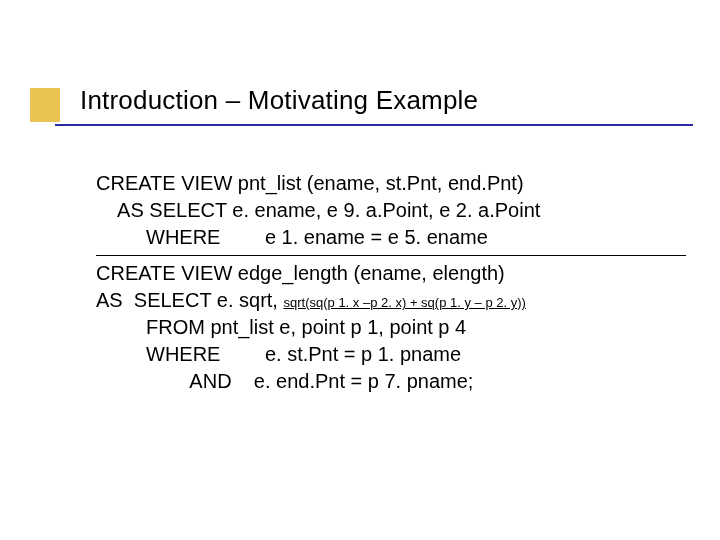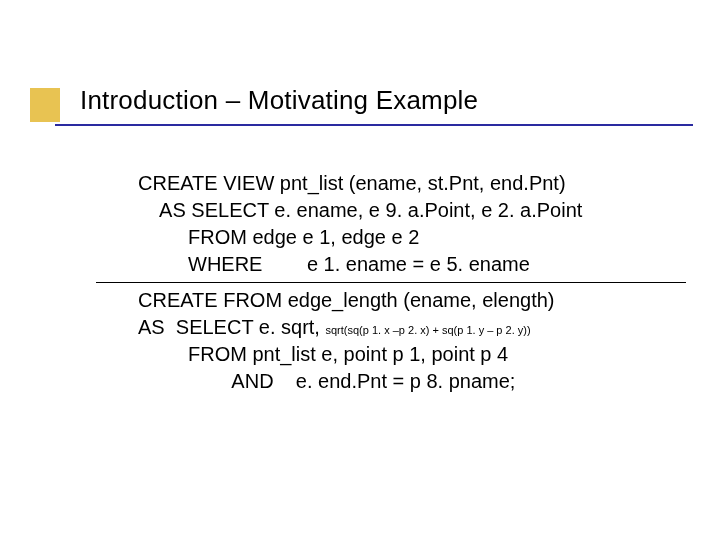--- a/index.html
+++ b/index.html
@@ -47,22 +47,22 @@
     background: #2a2aa0; 
   }
   .body {
     position: absolute;
     left: 96px;
     top: 170px;
     width: 600px;
     font-size: 20px;
     line-height: 1.35;
   }
-  .body .row { white-space: pre; margin-left: 42px; }
-  .body .sml { font-size: 11px; }
+  .body .row { white-space: pre; }
+  .body .sml { font-size: 13px; text-decoration: underline; }
   .mid-rule {
     border: none;
     border-top: 1px solid #000;
     margin: 4px 0 4px 0;
     width: 590px;
   }
 </style>
 </head>
 <body>
 
@@ -71,22 +71,22 @@
   <div class="accent-block"></div>
 
   <div class="title-wrap">
     <div class="title">Introduction – Motivating Example</div>
   </div>
   <div class="title-rule"></div>
 
   <div class="body">
     <div class="row">CREATE VIEW pnt_list (ename, st.Pnt, end.Pnt)</div>
     <div class="row">    AS SELECT e. ename, e 9. a.Point, e 2. a.Point</div>
-    <div class="row">         FROM edge e 1, edge e 2</div>
     <div class="row">         WHERE        e 1. ename = e 5. ename</div>
     <hr class="mid-rule">
-    <div class="row">CREATE FROM edge_length (ename, elength)</div>
+    <div class="row">CREATE VIEW edge_length (ename, elength)</div>
     <div class="row"><span>AS  SELECT e. sqrt, </span><span class="sml">sqrt(sq(p 1. x –p 2. x) + sq(p 1. y – p 2. y))</span></div>
     <div class="row">         FROM pnt_list e, point p 1, point p 4</div>
-    <div class="row">                 AND    e. end.Pnt = p 8. pname;</div>
+    <div class="row">         WHERE        e. st.Pnt = p 1. pname</div>
+    <div class="row">                 AND    e. end.Pnt = p 7. pname;</div>
   </div>
 
 </div>
 
 </body></html>

